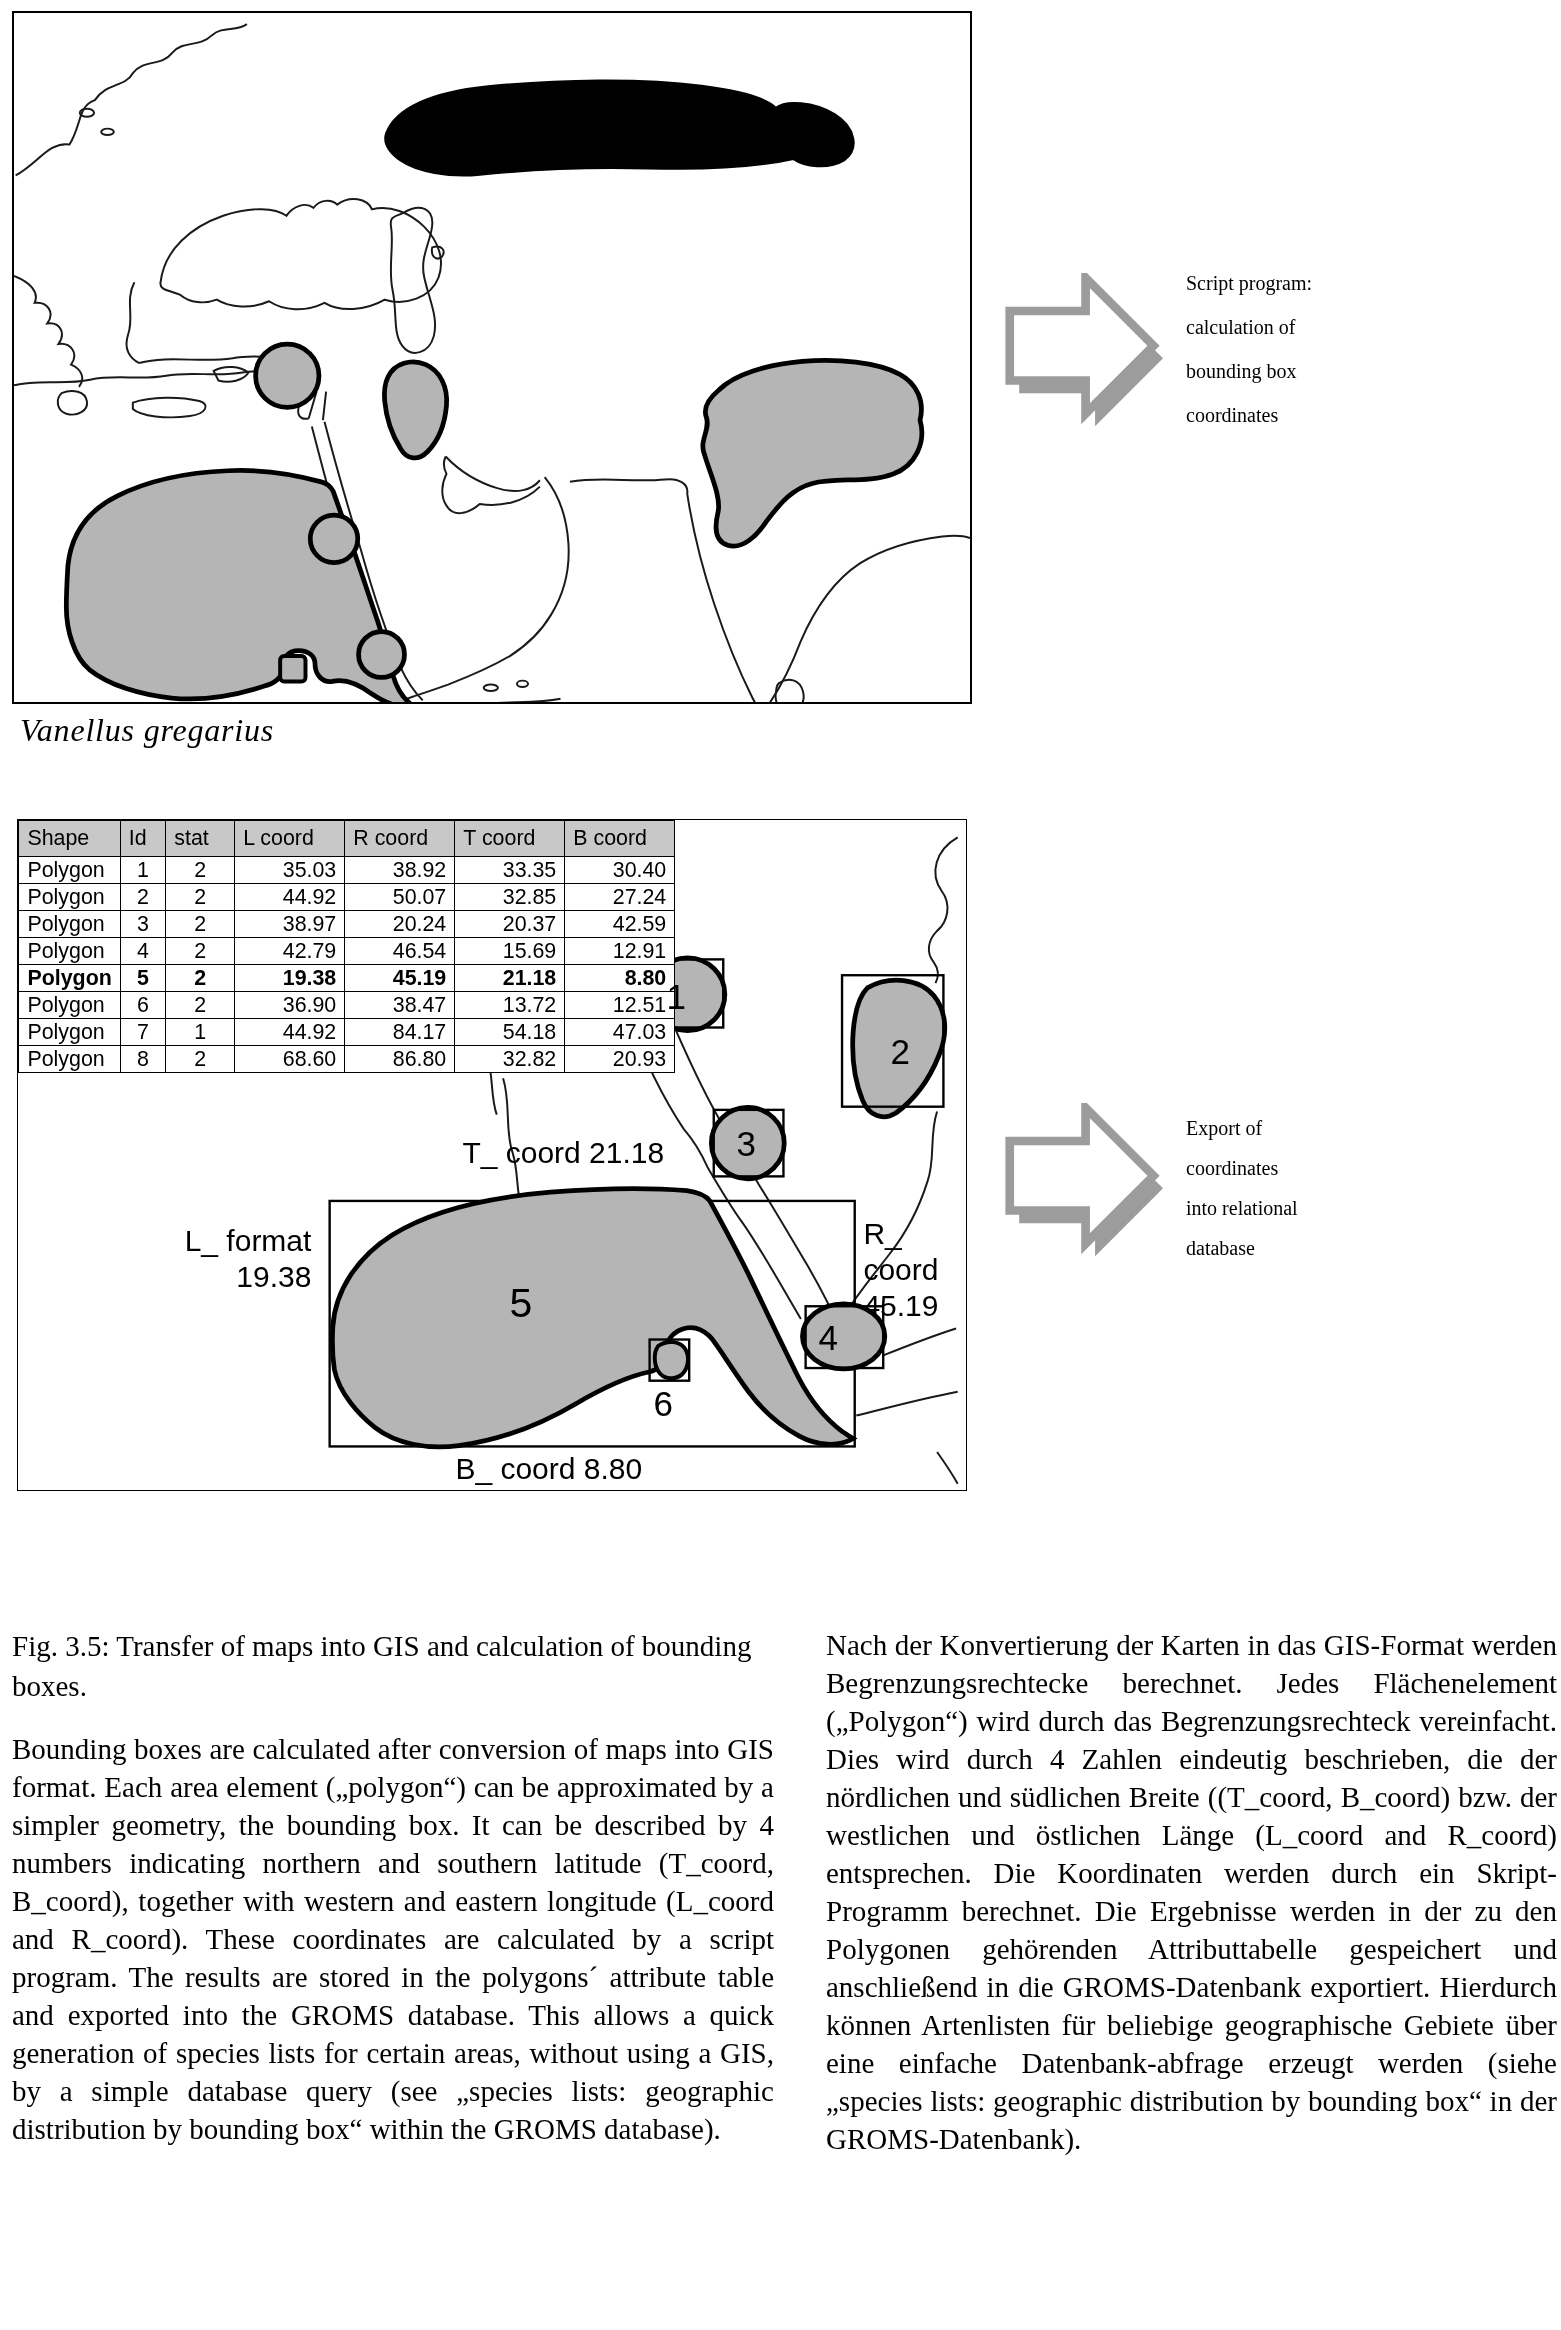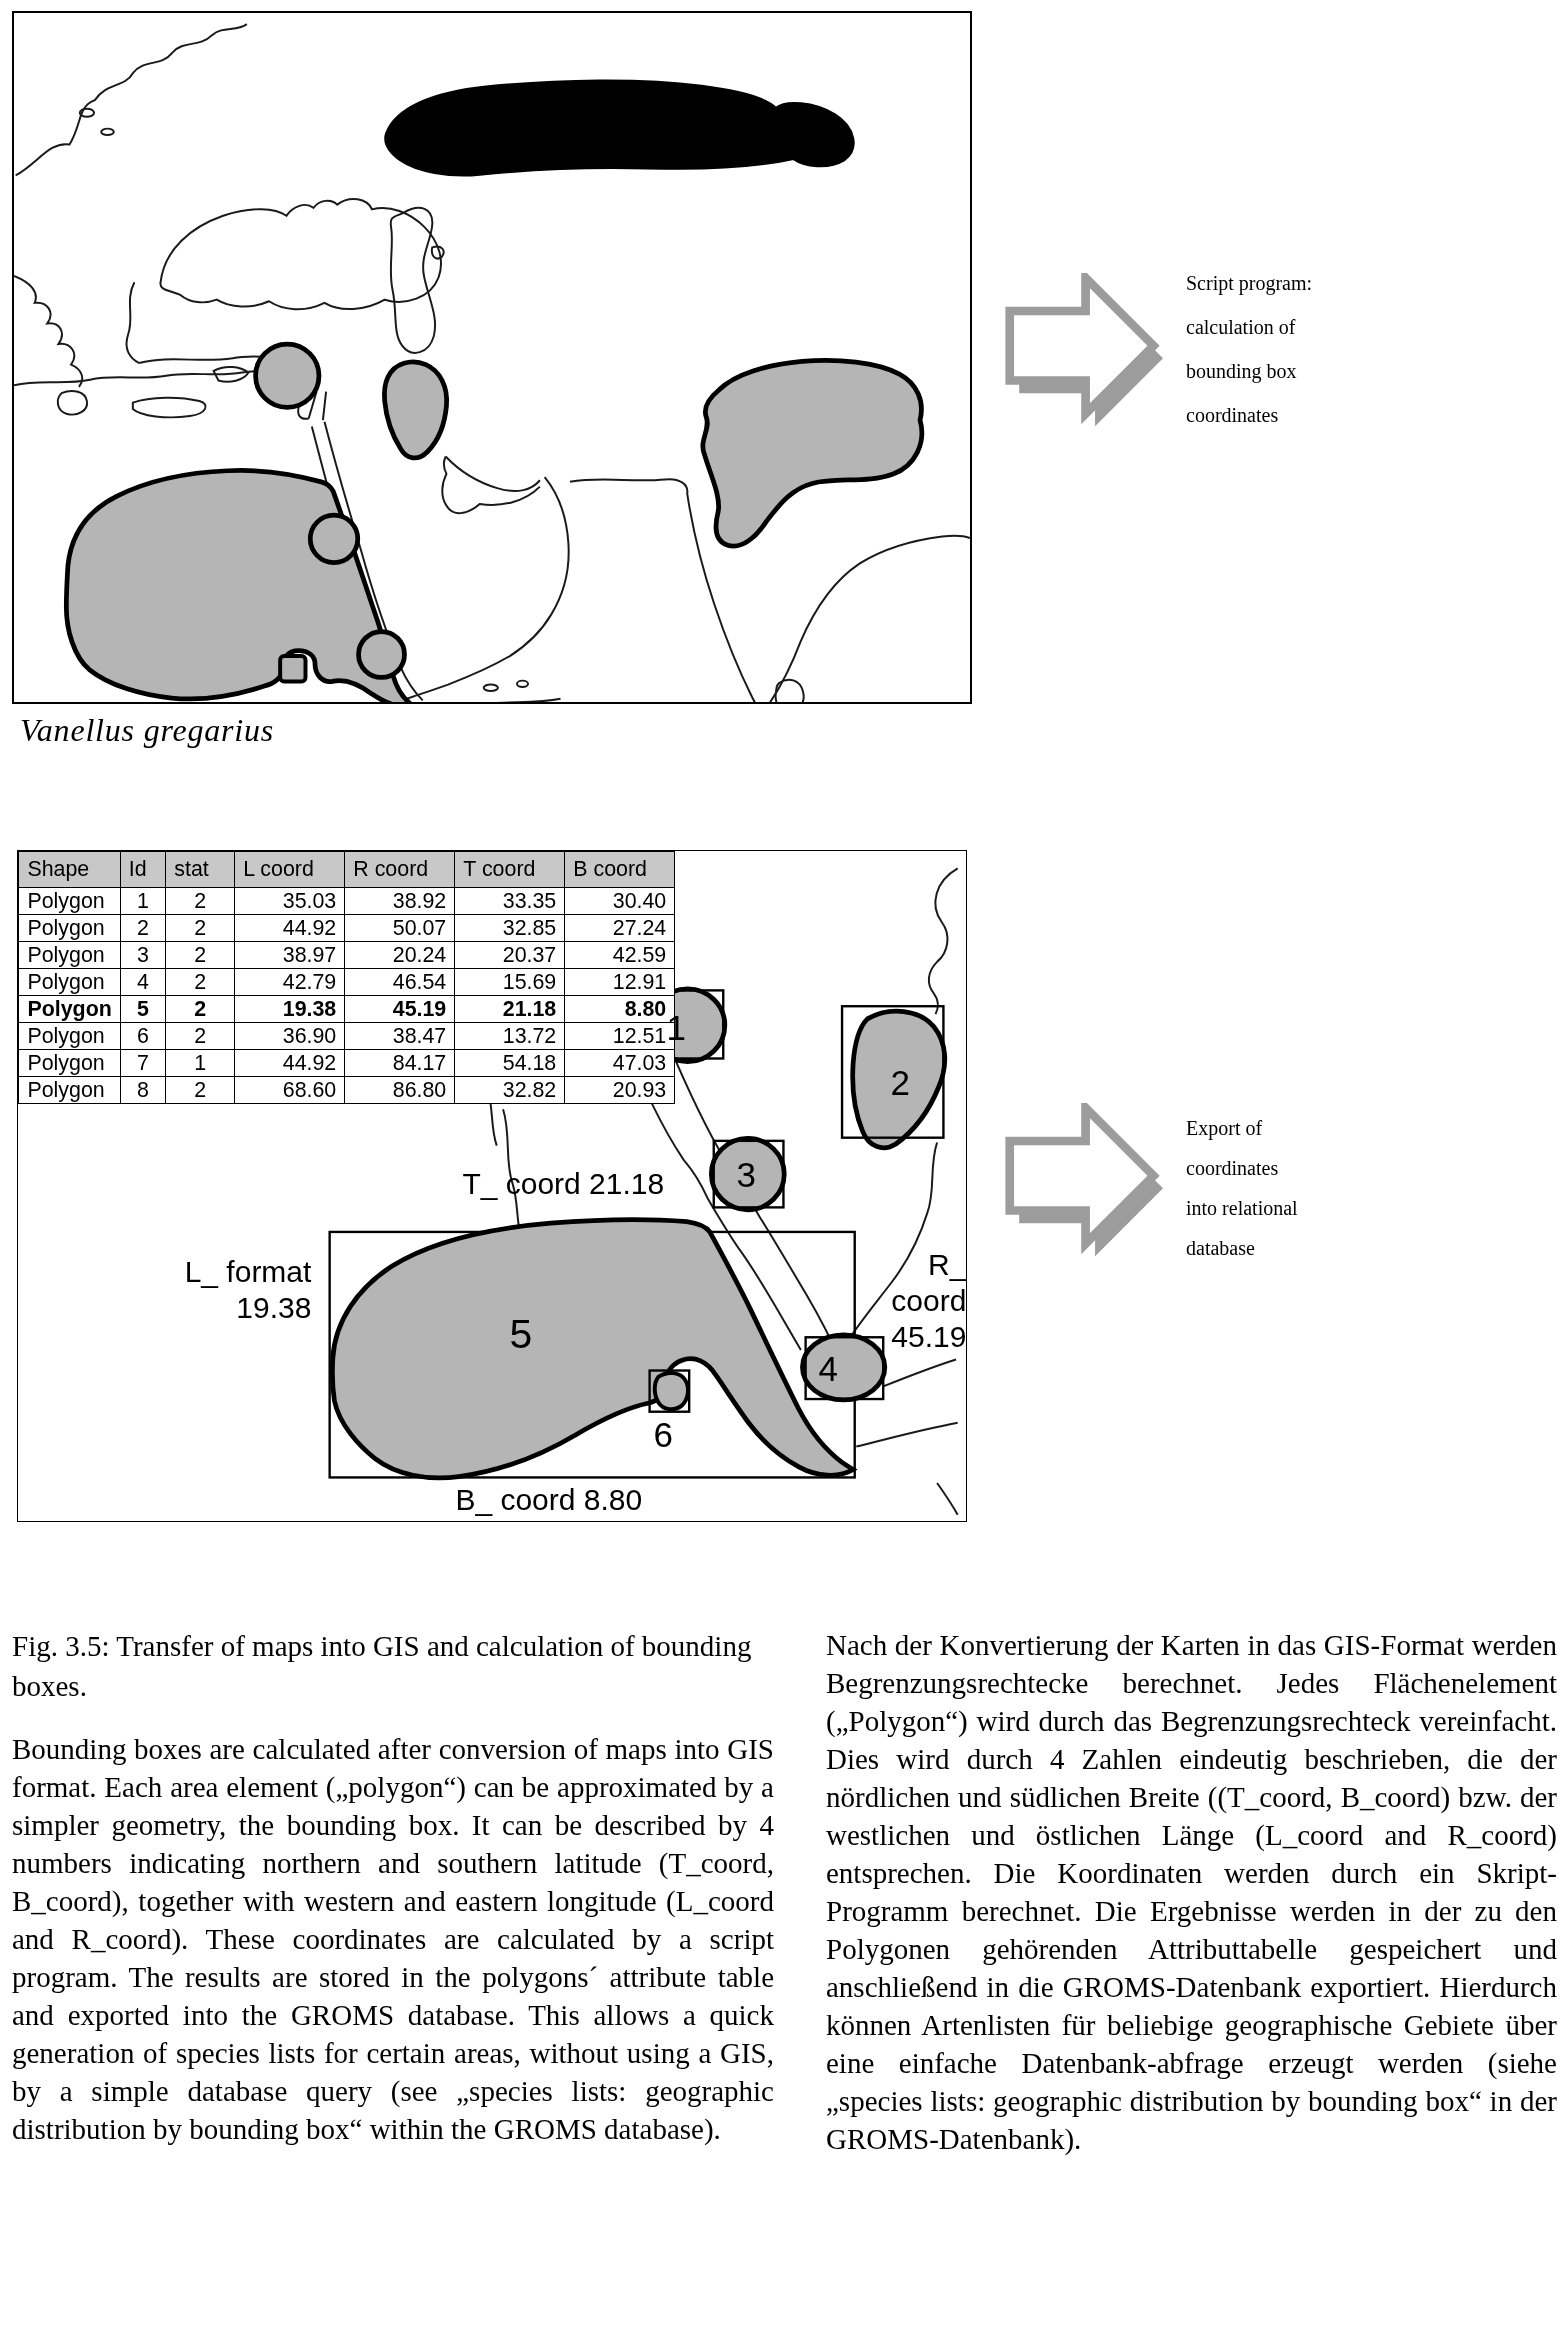--- a/index.html
+++ b/index.html
@@ -2,21 +2,21 @@
 <html style="font-size:12.7px"><head>
 <meta charset="utf-8">
 <style>
   html,body{margin:0;padding:0;background:#ffffff;}
   .page{position:relative;width:1562px;height:2330px;background:#fff;overflow:hidden;
         font-family:"Liberation Serif", serif;color:#000;}
 
   
   .map-panel{position:absolute;background:#fff;}
   .map1{left:12px;top:11px;width:956px;height:689px;border:2.4px solid #000;}
-  .map2{left:17.4px;top:850px;width:948px;height:670px;border:1.6px solid #000;}
+  .map2{left:17.4px;top:819px;width:948px;height:670px;border:1.6px solid #000;}
   .map-panel svg{position:absolute;left:0;top:0;}
 
   .species-label{position:absolute;left:20px;top:712px;font-style:italic;
                  font-size:32px;letter-spacing:0.8px;}
 
   
   .flow{position:absolute;width:158px;height:166px;}
   .flow1{left:1005px;top:273px;}
   .flow2{left:1005px;top:1103px;}
   .flow-caption{position:absolute;width:261px;font-size:20px;line-height:44px;}
@@ -33,21 +33,21 @@
   .attr-table tr.bold td{font-weight:bold;}
   .col-shape{width:81px;text-align:left;}
   .col-id{width:28.5px;text-align:center;}
   .col-stat{width:52px;text-align:center;}
   .col-l,.col-r,.col-t,.col-b{width:93px;text-align:right;padding-right:12.7px;}
   .th-id{text-align:center;}
   .th-stat{text-align:center;}
 
   
   .coordlabel{position:absolute;font-family:"Liberation Sans", sans-serif;
-              font-size:30px;line-height:36px;color:#000;text-align:right;}
+              font-size:30px;line-height:36px;color:#000;}
   .lab-t{left:444px;top:315px;}
   .lab-l{left:119px;top:403px;width:174px;text-align:right;}
   .lab-r{left:845px;top:396px;}
   .lab-b{left:437px;top:631px;}
   .shape-num{position:absolute;font-family:"Liberation Sans", sans-serif;
              font-size:35px;color:#000;}
 
   
   .textcol{position:absolute;top:1626px;}
   .textcol-en{left:12px;width:762px;}

